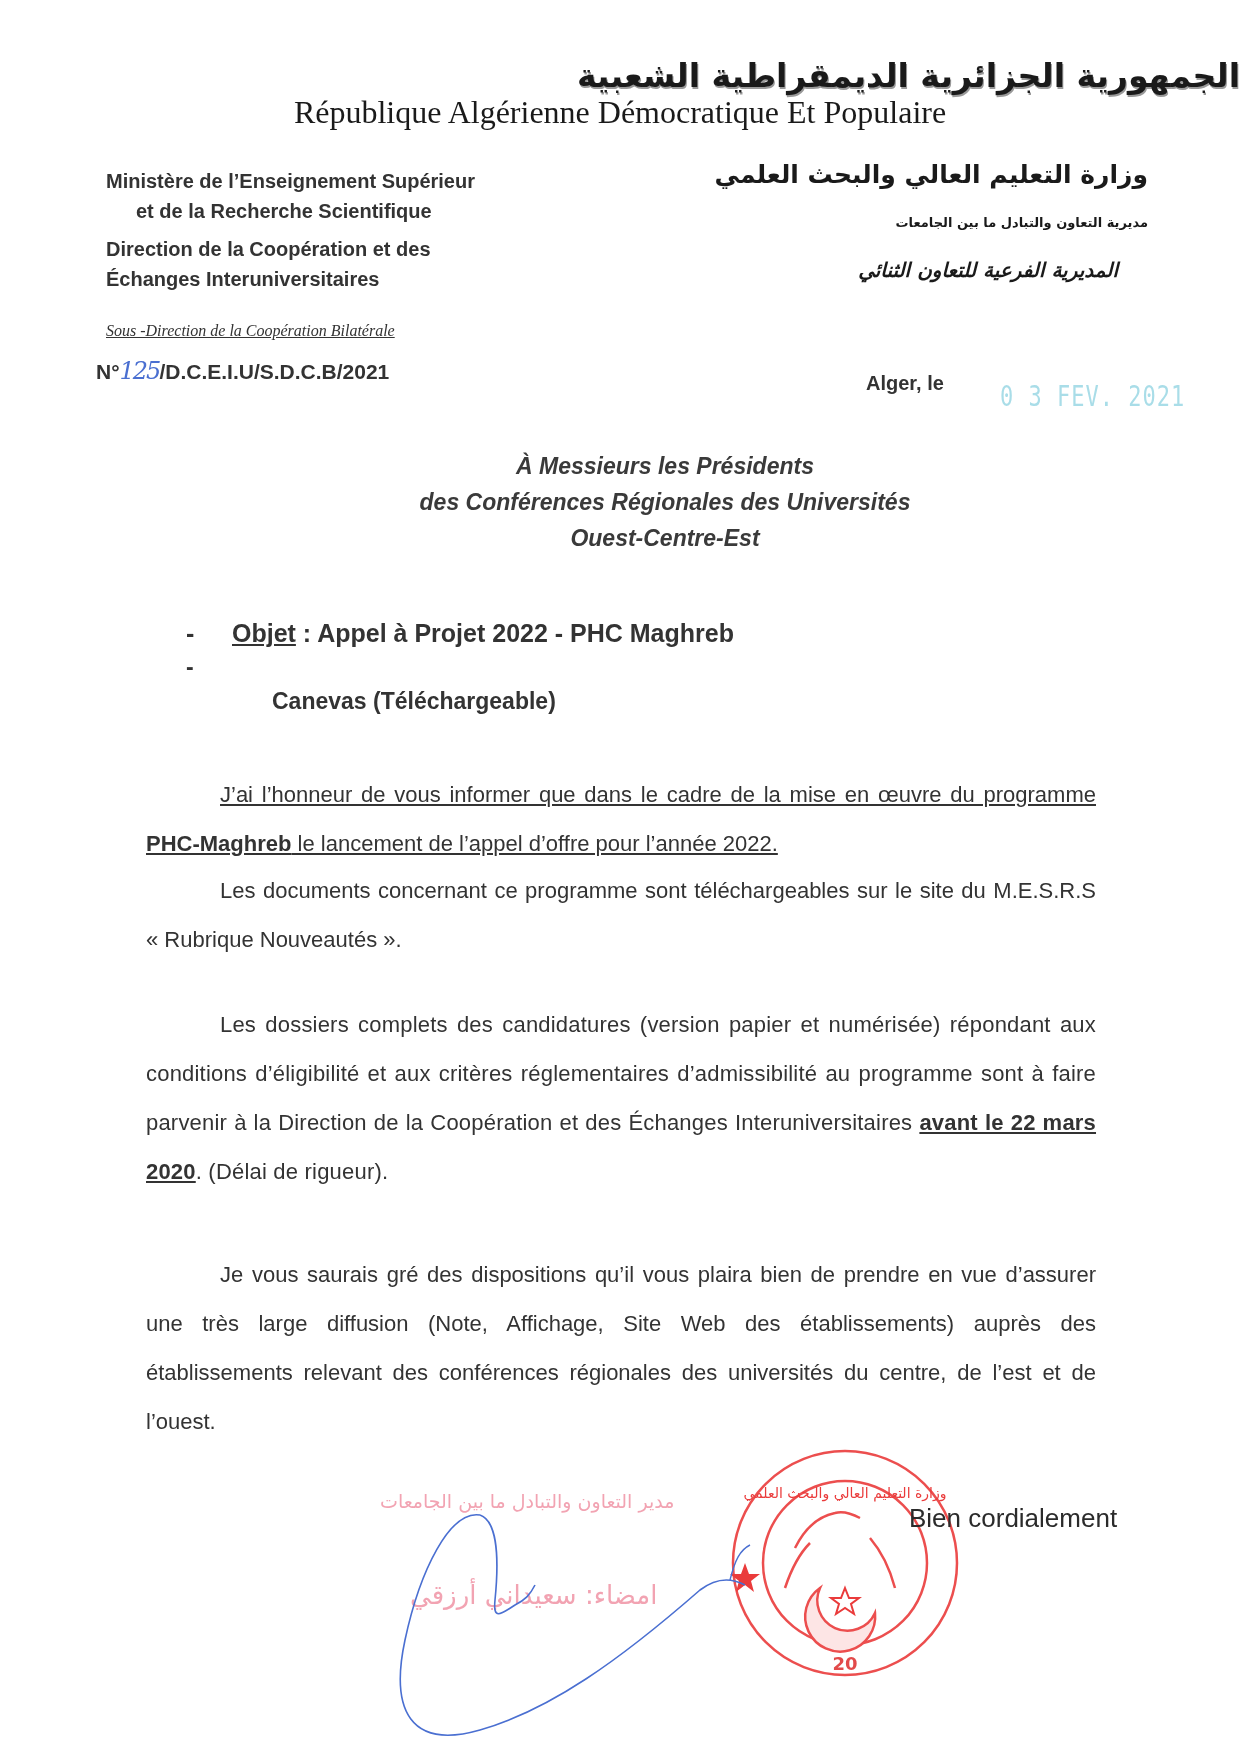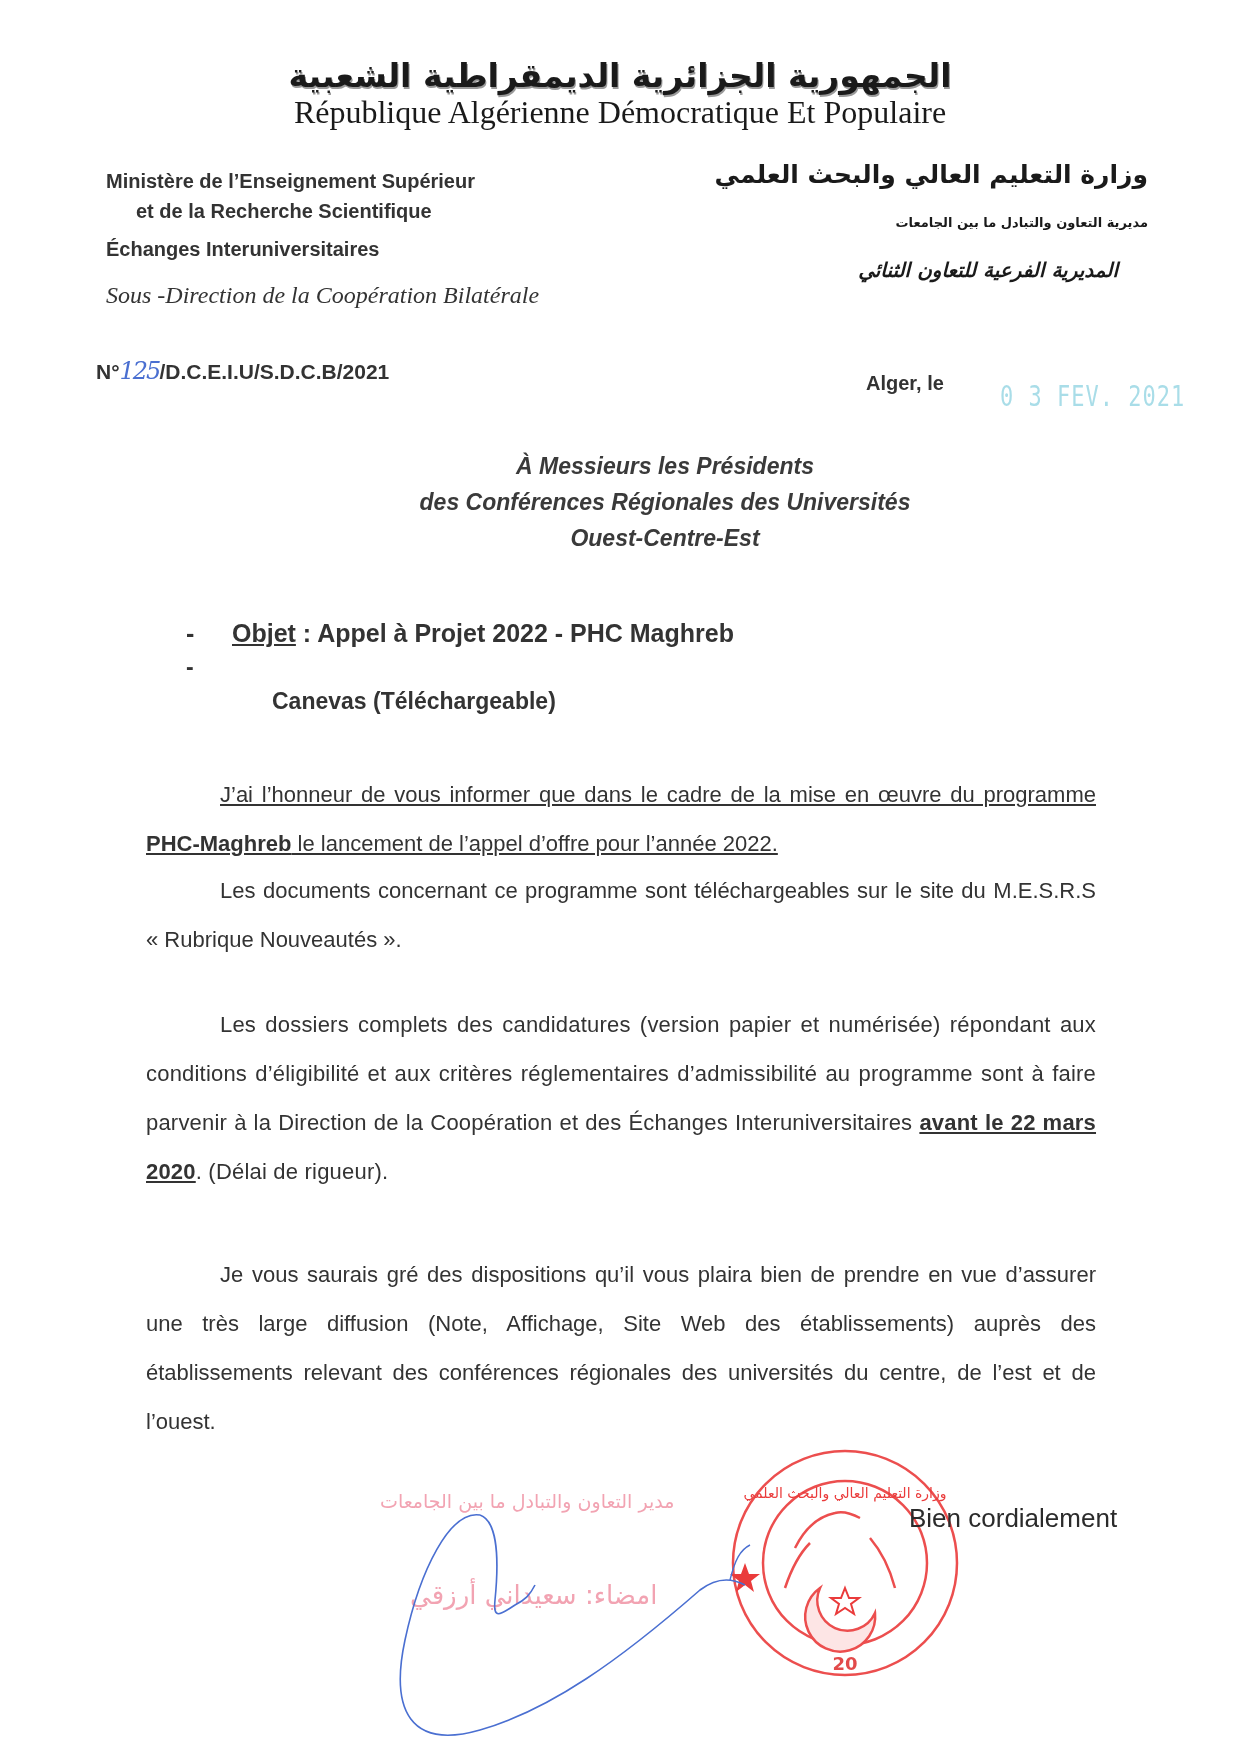--- a/index.html
+++ b/index.html
@@ -1,29 +1,29 @@
 <!DOCTYPE html>
 <html><head>
 <meta charset="utf-8">
 <style>
   html, body { margin: 0; padding: 0; background: #ffffff; }
   body { width: 1240px; height: 1753px; position: relative; overflow: hidden;
          font-family: "Liberation Sans", sans-serif; color: #2b2b2b; }
   .abs { position: absolute; }
 
   
-  .ar-title { left: 0; width: 1240px; top: 56px; text-align: center; font-family: "DejaVu Sans", sans-serif;
+  .ar-title { left: 0; width: 1240px; top: 56px; font-family: "DejaVu Sans", sans-serif;
               font-size: 33px; font-weight: bold; direction: rtl; color: #1a1a1a; letter-spacing: 1px;
               text-shadow: 1px 2px 0 #9a9a9a; }
   .fr-title { left: 0; width: 1240px; top: 94px; text-align: center; font-family: "Liberation Serif", serif;
               font-size: 32px; color: #1a1a1a; }
 
   .left-block { left: 106px; top: 166px; font-size: 20px; font-weight: bold; line-height: 30px; color: #333; }
   .left-block .indent { padding-left: 30px; }
-  .left-block .sub { font-family: "Liberation Serif", serif; font-style: italic; font-weight: normal; font-size: 24px; margin-top: 16px; }
+  .left-block .sub { font-family: "Liberation Serif", serif; font-style: italic; font-weight: normal; font-size: 16px; margin-top: 22px; text-decoration: underline; }
   .left-block .gap { height: 8px; }
   .ref { left: 96px; top: 357px; font-size: 21px; font-weight: bold; color: #333; }
   .ref .hand { font-family: "DejaVu Serif", serif; font-style: italic; font-weight: normal; color: #4a6fd1; font-size: 24px; letter-spacing: -2px; }
 
   .right-block { right: 92px; top: 160px; text-align: right; direction: rtl; font-family: "DejaVu Sans", sans-serif; color: #1a1a1a; }
   .right-block .l1 { font-size: 25px; font-weight: bold; }
   .right-block .l2 { font-size: 13px; font-weight: bold; margin-top: 26px; }
   .right-block .l3 { font-size: 20px; font-style: italic; font-weight: bold; margin-top: 28px; margin-right: 30px; text-align: right; }
 
   .alger { left: 866px; top: 372px; font-size: 20px; font-weight: bold; color: #333; }
@@ -62,20 +62,21 @@
 </head>
 <body>
 
 <div class="abs ar-title">الجمهورية الجزائرية الديمقراطية الشعبية</div>
 <div class="abs fr-title">République Algérienne Démocratique Et Populaire</div>
 
 <div class="abs left-block">
   <div>Ministère de l’Enseignement Supérieur</div>
   <div class="indent">et de la Recherche Scientifique</div>
   <div class="gap"></div>
+  <div>Direction de la Coopération et des</div>
   <div>Échanges Interuniversitaires</div>
   <div class="sub">Sous -Direction de la Coopération Bilatérale</div>
 </div>
 <div class="abs ref">
   <span>N°</span><span class="hand">125</span><span>/D.C.E.I.U/S.D.C.B/2021</span>
 </div>
 
 <div class="abs right-block">
   <div class="l1">وزارة التعليم العالي والبحث العلمي</div>
   <div class="l2">مديرية التعاون والتبادل ما بين الجامعات</div>

